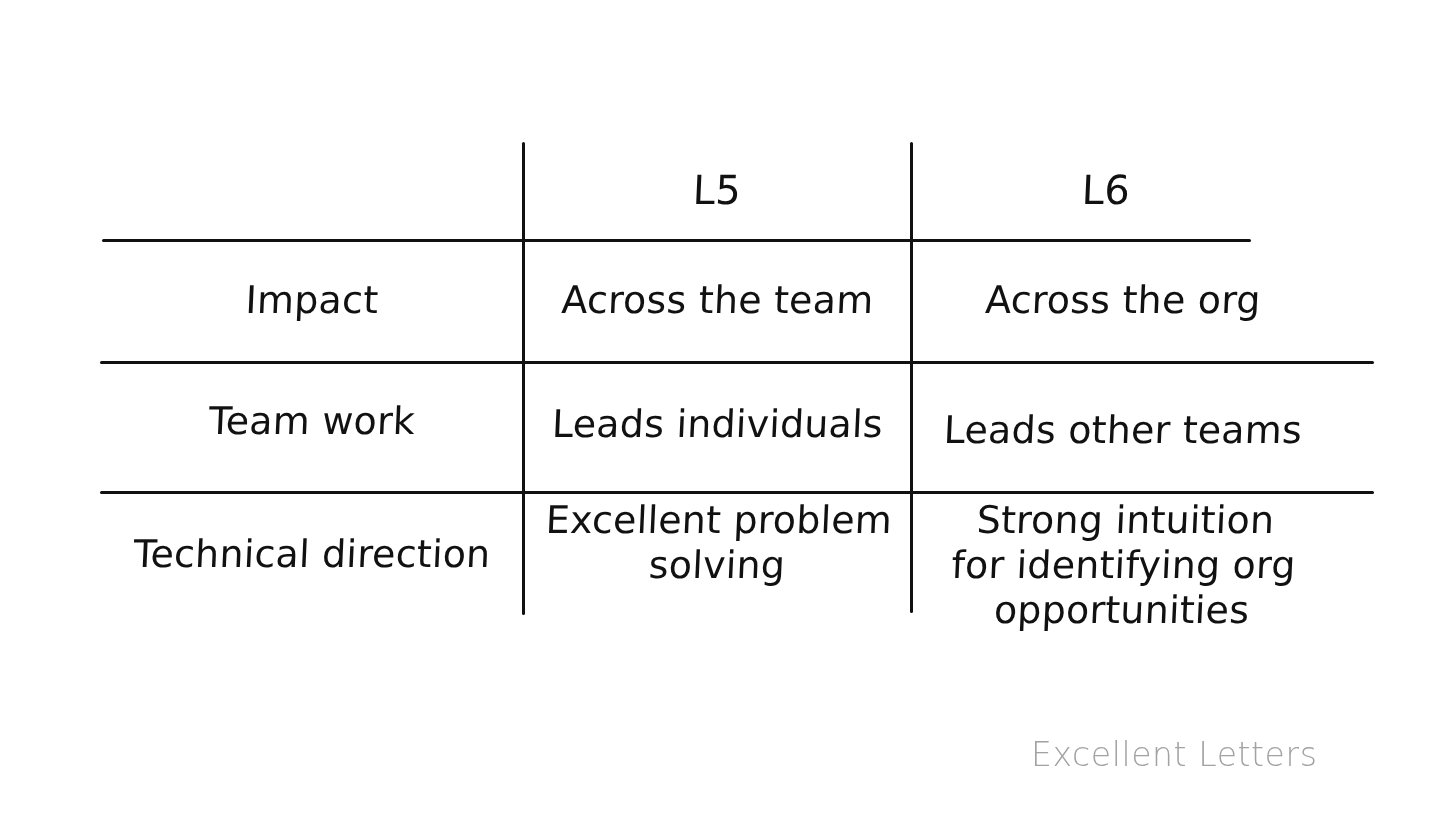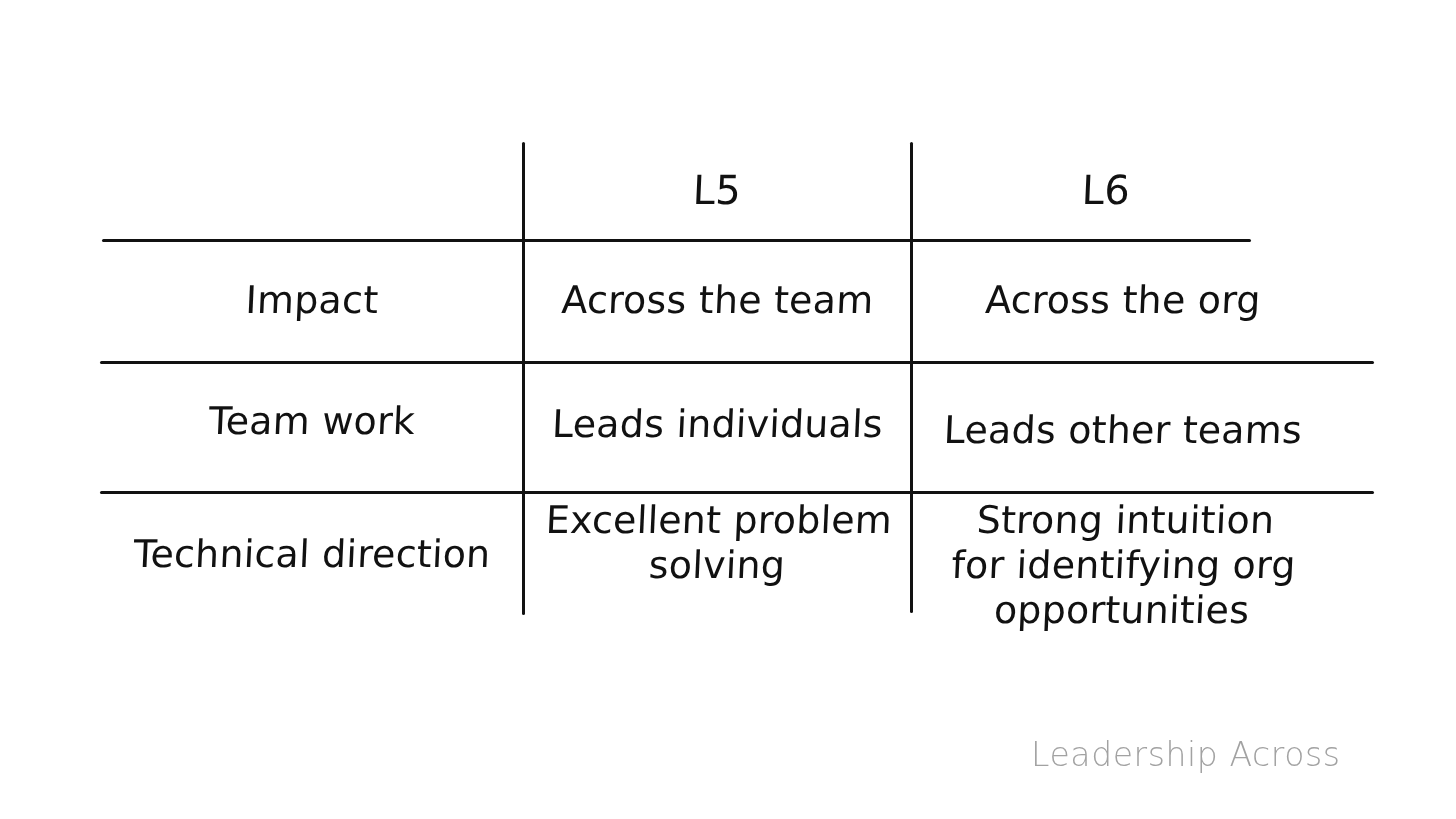--- a/index.html
+++ b/index.html
@@ -126,15 +126,15 @@
   <div class="cell data-l5" id="cell-teamwork-l5">Leads individuals</div>
   <div class="cell data-l6" id="cell-teamwork-l6">Leads other teams</div>
 
   <div class="cell rowlabel" id="label-technical">Technical direction</div>
   <div class="cell data-l5 multiline" id="cell-technical-l5">Excellent problem
 solving</div>
   <div class="cell data-l6 multiline" id="cell-technical-l6">Strong intuition
 for identifying org
 opportunities</div>
 
-  <div id="watermark">Leadership Across</div>
+  <div id="watermark">Excellent Letters</div>
 
 </div>
 
 </body></html>

